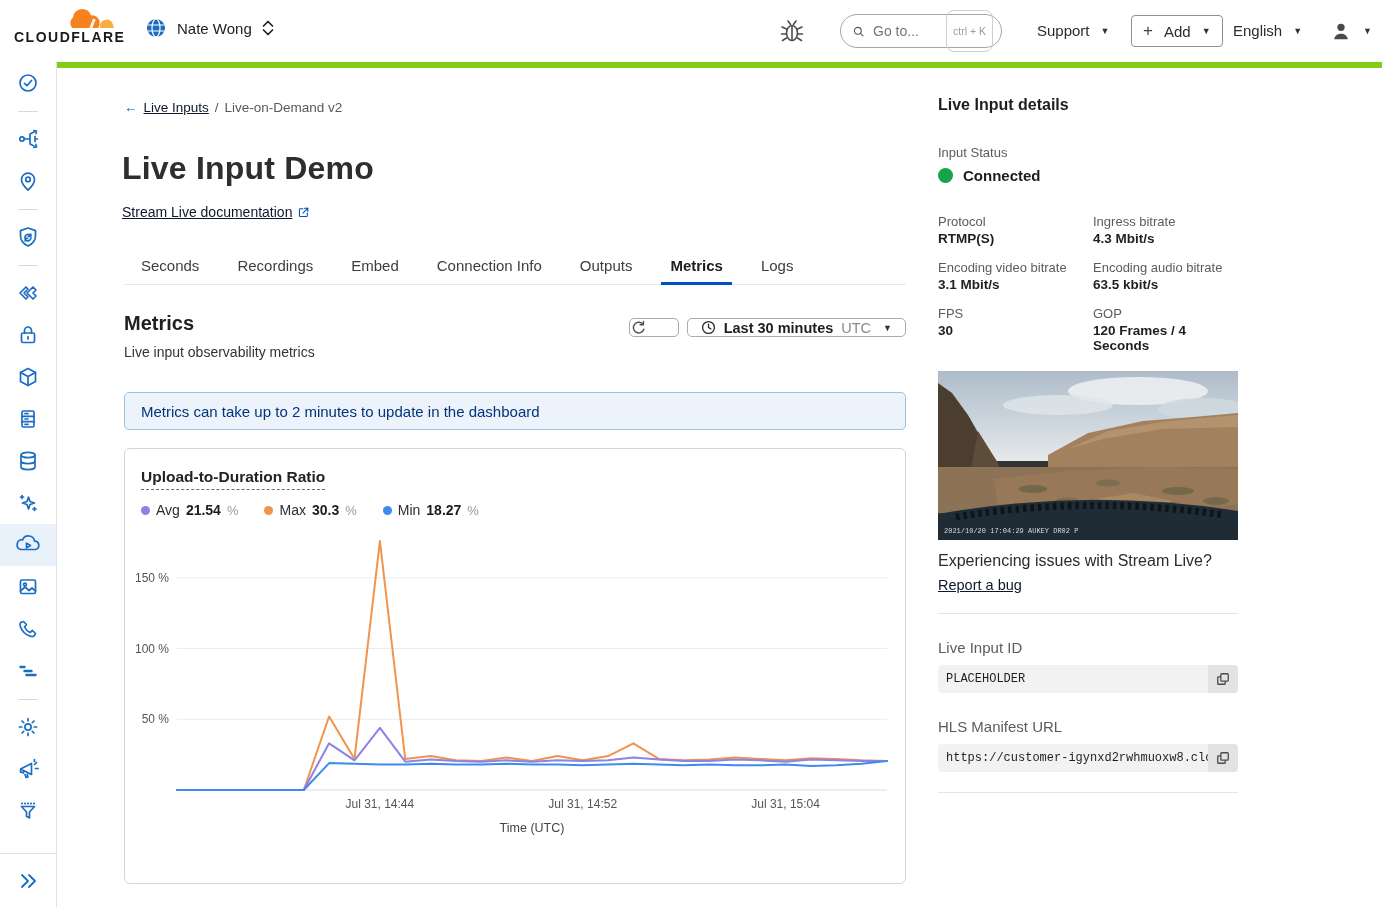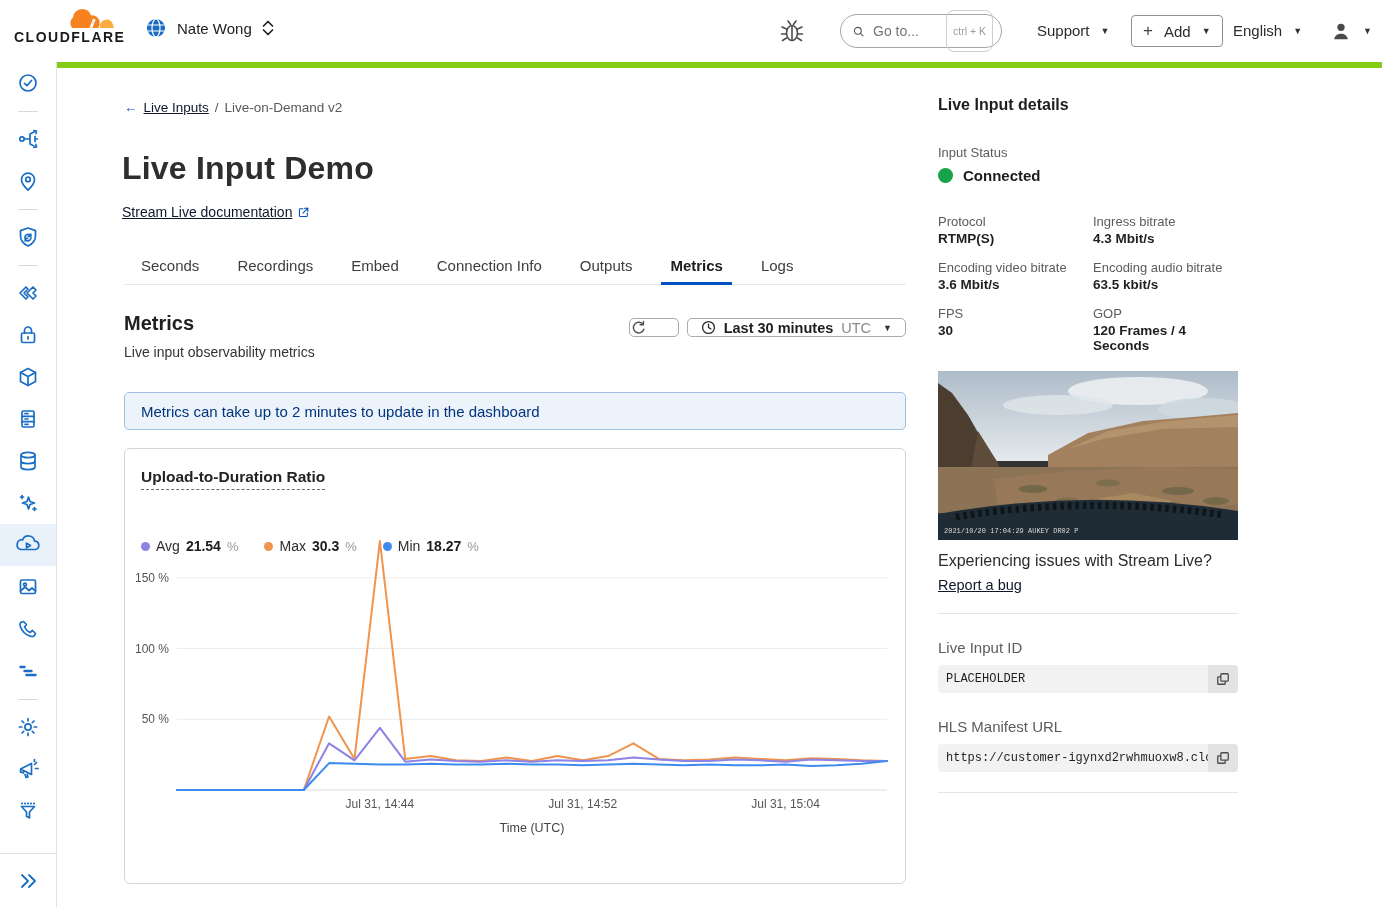--- a/index.html
+++ b/index.html
@@ -47,21 +47,21 @@
   .ctl-btn{height:19px;border:1px solid #ababab;border-radius:5px;background:#fff;display:flex;align-items:center;justify-content:flex-start;cursor:pointer;box-sizing:border-box;}
   #refresh-btn{width:50px;}
   #time-btn{padding:0 13px;gap:8px;}
   #time-btn .t-bold{font-size:14.5px;font-weight:700;color:#1d1d1d;}
   #time-btn .t-tz{font-size:14.5px;color:#8a8a8a;}
   #banner{position:absolute;left:124px;top:392px;width:782px;height:38px;box-sizing:border-box;background:#ecf3fb;border:1px solid #9fc1e2;border-radius:5px;display:flex;align-items:center;padding-left:16px;font-size:15px;color:#00347c;}
   
   #card{position:absolute;left:124px;top:448px;width:782px;height:436px;box-sizing:border-box;border:1px solid #d5d5d5;border-radius:6px;background:#fff;}
   #chart-title{position:absolute;left:16px;top:19px;font-size:15.5px;font-weight:700;color:#232323;border-bottom:1px dashed #6b6b6b;padding-bottom:3px;}
   #legend{position:absolute;left:16px;top:53px;display:flex;gap:26px;align-items:center;}
-  .legend-item{display:flex;align-items:center;gap:6px;font-size:14px;color:#2e2e2e;margin-top:36px;}
+  .legend-item{display:flex;align-items:center;gap:6px;font-size:14px;color:#2e2e2e;}
   .legend-dot{width:9px;height:9px;border-radius:50%;}
   .legend-val{font-weight:700;color:#1c1c1c;}
   .legend-pct{color:#9a9a9a;font-size:13px;}
   #chart-svg{position:absolute;left:0;top:90px;}
   #chart-svg text{font-family:"Liberation Sans",sans-serif;}
   
   #right{position:absolute;left:938px;top:96px;width:300px;}
   #right h3{margin:0;font-size:16px;font-weight:700;color:#1e1e1e;}
   .mini-label{font-size:13px;color:#5c5c5c;}
   #status-label{margin-top:31px;}
@@ -378,21 +378,21 @@
       <div>
           <div class="d-label">Protocol</div>
            <div class="d-value">RTMP(S)</div>
         </div>
       <div>
           <div class="d-label">Ingress bitrate</div>
            <div class="d-value">4.3 Mbit/s</div>
         </div>
       <div>
           <div class="d-label">Encoding video bitrate</div>
-           <div class="d-value">3.6 Mbit/s</div>
+           <div class="d-value">3.1 Mbit/s</div>
         </div>
       <div>
           <div class="d-label">Encoding audio bitrate</div>
            <div class="d-value">63.5 kbit/s</div>
         </div>
       <div>
           <div class="d-label">FPS</div>
            <div class="d-value">30</div>
         </div>
       <div>

